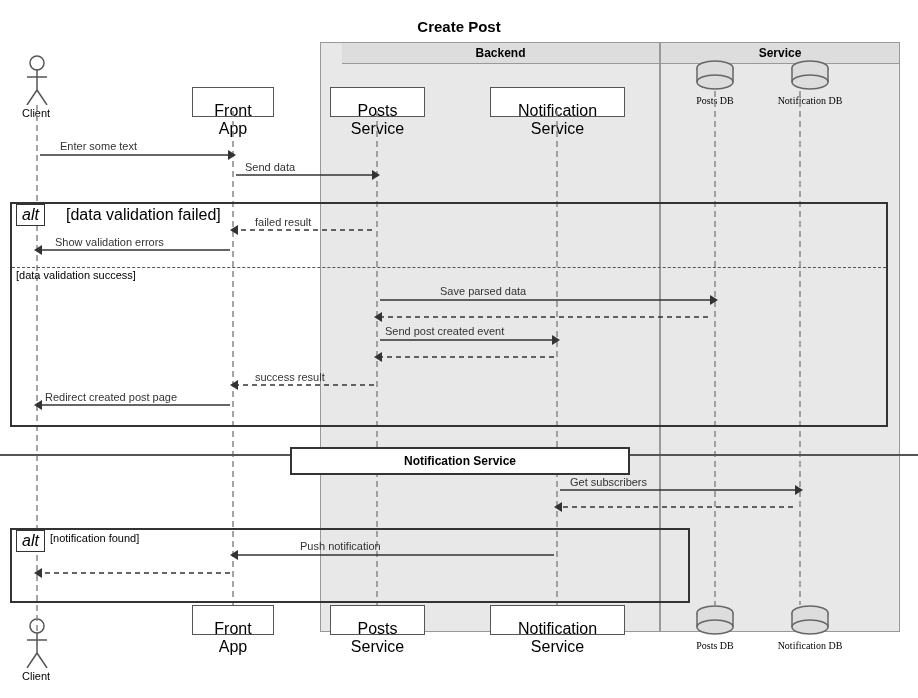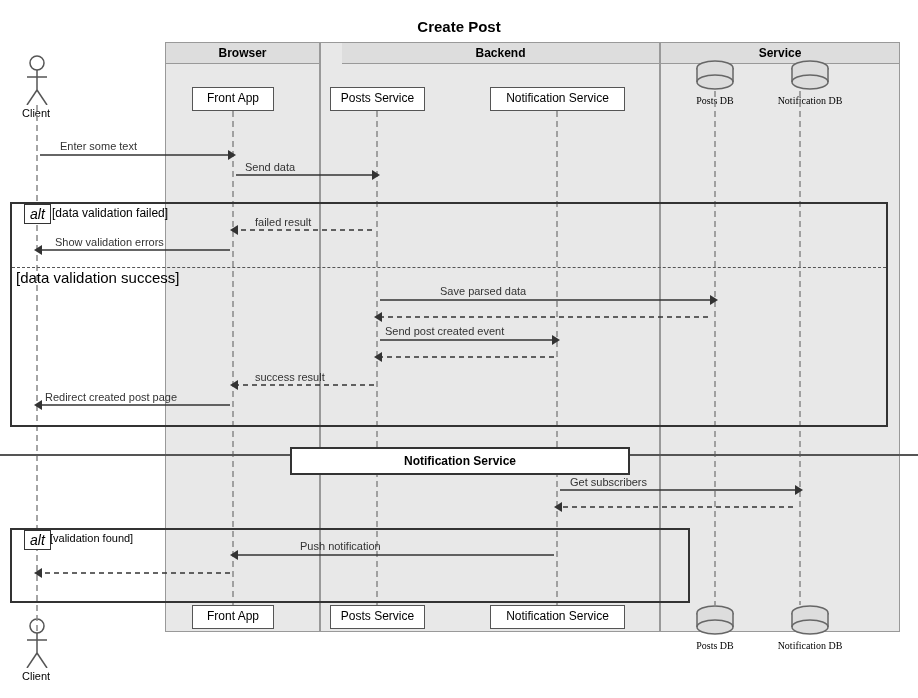--- a/index.html
+++ b/index.html
@@ -37,46 +37,46 @@
       font-size: 12px;
       padding: 3px 0;
       border-bottom: 1px solid #999;
       background: #ddd;
     }
     
     .component-box {
       position: absolute;
       border: 1px solid #555;
       background: #fff;
-      padding: 3px 8px;
-      text-align: center;
-      font-size: 12px;
+      padding: 14px 8px;
+      text-align: center;
+      font-size: 16px;
     }
     
     .actor {
       position: absolute;
       text-align: left;
     }
     .actor svg {
       display: block;
       margin: 0 auto;
     }
     
     .alt-frame {
       position: absolute;
       border: 2px solid #333;
       background: transparent;
     }
     .alt-label {
       position: absolute;
-      top: 0; left: 12px;
+      top: 0; left: 4px;
       background: #fff;
       border: 1px solid #333;
       padding: 1px 5px;
-      font-size: 14px;
+      font-size: 16px;
       font-style: italic;
     }
     
     .ref-box {
       position: absolute;
       border: 2px solid #333;
       background: #fff;
       text-align: center;
       font-size: 12px;
       font-weight: bold;
@@ -88,23 +88,20 @@
       font-family: Liberation Serif, serif;
     }
   </style>
 </head>
 <body>
 
 <div id="diagram">
 
   <div class="title">Create Post</div>
 
-  <div class="swimlane" style="left:165px;top:42px;width:155px;height:590px;">
-    <div class="swimlane-label">Browser</div>
-  </div>
   <div class="swimlane" style="left:320px;top:42px;width:340px;height:590px;padding-left:21px;">
     <div class="swimlane-label">Backend</div>
   </div>
   <div class="swimlane" style="left:660px;top:42px;width:240px;height:590px;">
     <div class="swimlane-label">Service</div>
   </div>
 
   <div class="component-box" style="left:192px;top:87px;width:82px;height:24px;">Front App</div>
   <div class="component-box" style="left:330px;top:87px;width:95px;height:24px;">Posts Service</div>
   <div class="component-box" style="left:490px;top:87px;width:135px;height:24px;">Notification Service</div>
@@ -236,28 +233,28 @@
     <line x1="554" y1="555" x2="238" y2="555" stroke="#333" stroke-width="1.5"></line>
     <polygon points="238,550 230,555 238,560" fill="#333"></polygon>
     <text x="300" y="550" font-size="11" fill="#333">Push notification</text>
 
     <line x1="230" y1="573" x2="42" y2="573" stroke="#333" stroke-width="1.5" stroke-dasharray="5,4"></line>
     <polygon points="42,568 34,573 42,578" fill="#333"></polygon>
   </svg>
 
   <div class="alt-frame" style="left:10px;top:202px;width:878px;height:225px;">
     <div class="alt-label">alt</div>
-    <div style="position:absolute;top:2px;left:40px;font-size:12px;">[data validation failed]</div>
+    <div style="position:absolute;top:2px;left:54px;font-size:16px;">[data validation failed]</div>
 
     <div style="position:absolute;top:63px;left:0;right:0;border-top:1px dashed #555;"></div>
-    <div style="position:absolute;top:65px;left:4px;font-size:15px;">[data validation success]</div>
+    <div style="position:absolute;top:65px;left:4px;font-size:11px;">[data validation success]</div>
   </div>
 
   <div class="alt-frame" style="left:10px;top:528px;width:680px;height:75px;">
     <div class="alt-label">alt</div>
-    <div style="position:absolute;top:2px;left:38px;font-size:11px;">[validation found]</div>
+    <div style="position:absolute;top:2px;left:38px;font-size:11px;">[notification found]</div>
   </div>
 
   <div class="ref-box" style="left:290px;top:447px;width:340px;height:28px;display:flex;align-items:center;justify-content:center;">
     Notification Service
   </div>
 
 </div>
 
 </body></html>

